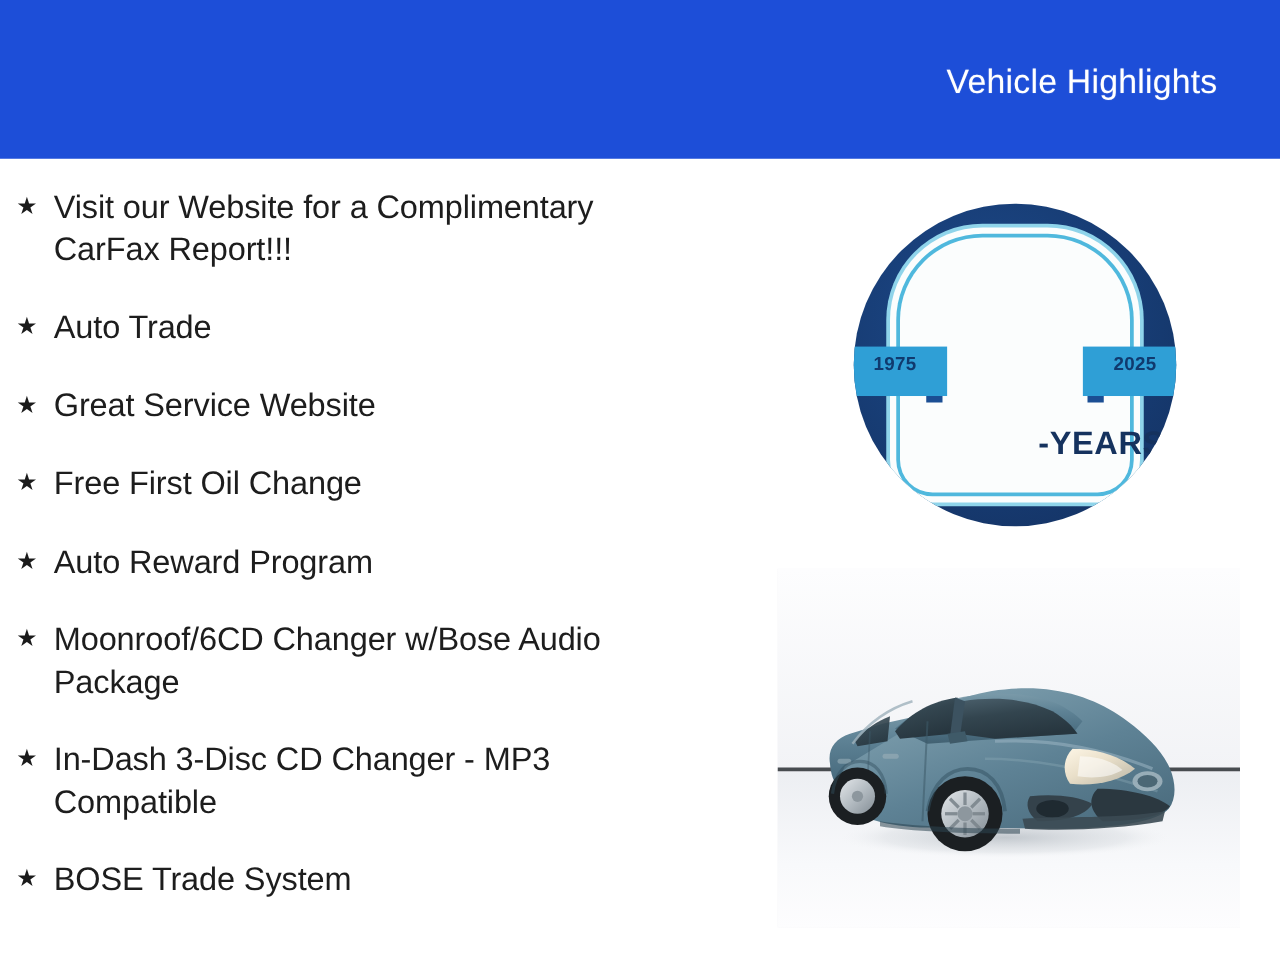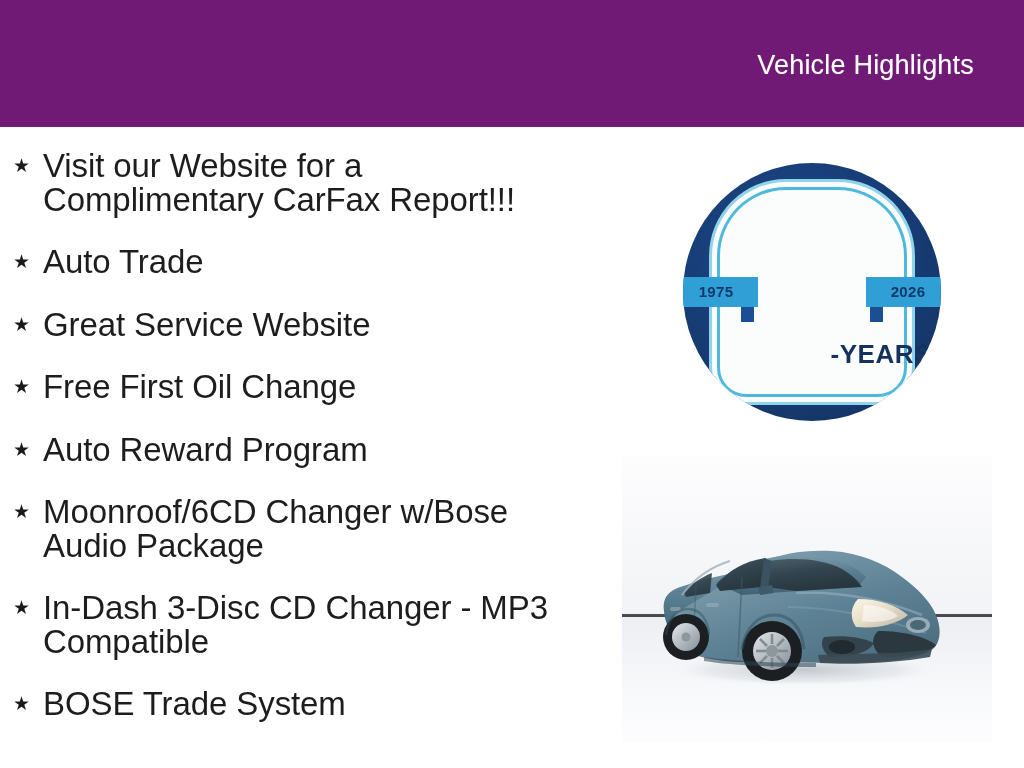--- a/index.html
+++ b/index.html
@@ -16,21 +16,21 @@
     position: relative;
   }
 
   
   .header-bar {
     position: absolute;
     left: 0;
     top: 0;
     width: 1024px;
     height: 142px;
-    background: #701a75;
+    background: #1d4ed8;
     box-sizing: border-box;
   }
   .header-title {
     position: absolute;
     right: 50px;
     top: 50px;
     color: #ffffff;
     font-size: 27px;
     font-weight: normal;
     letter-spacing: 0.2px;
@@ -71,21 +71,21 @@
     width: 30px;
     margin-left: 13px;
     font-size: 19px;
     line-height: 33px;
     color: #1a1a1a;
     text-align: left;
     user-select: none;
   }
   .highlight-text {
     flex: 1 1 auto;
-    font-size: 33px;
+    font-size: 26px;
     line-height: 33.5px;
     color: #1d1d1d;
     letter-spacing: -0.1px;
     padding-right: 40px;
   }
 
   
   .right-column {
     position: absolute;
     left: 600px;
@@ -147,21 +147,21 @@
     font-size: 26px;
     line-height: 26px;
     font-weight: bold;
     color: #15325e;
     letter-spacing: 0.5px;
   }
   
   .ribbon {
     position: absolute;
     top: 114px;
-    height: 30px;
+    height: 40px;
     background: #2f9fd6;
     color: #103a6e;
     font-size: 15px;
     font-weight: bold;
     line-height: 30px;
     text-align: center;
     letter-spacing: 0.3px;
   }
   .ribbon-left {
     left: -9px;
@@ -278,21 +278,21 @@
 
   <div class="right-column">
 
     <div class="badge-wrap">
       <div class="badge-circle">
         <div class="badge-shield"></div>
         <div class="ribbon-tail ribbon-tail-left"></div>
         <div class="ribbon-tail ribbon-tail-right"></div>
         <div class="badge-years">-YEARS-</div>
         <div class="ribbon ribbon-left">1975</div>
-        <div class="ribbon ribbon-right">2026</div>
+        <div class="ribbon ribbon-right">2025</div>
       </div>
     </div>
 
     <div class="vehicle-photo">
       <div class="photo-wall"></div>
       <div class="photo-floor"></div>
       <div class="photo-seam"></div>
 
       <div class="car">
         <svg viewBox="0 0 310 185" xmlns="http://www.w3.org/2000/svg">

